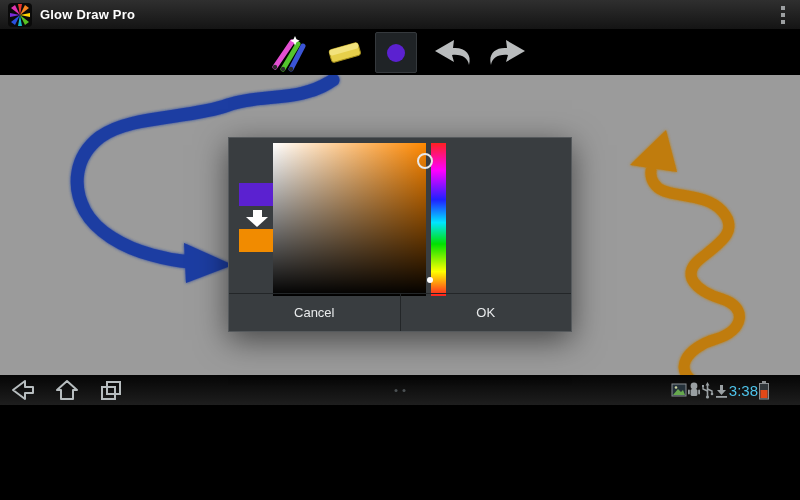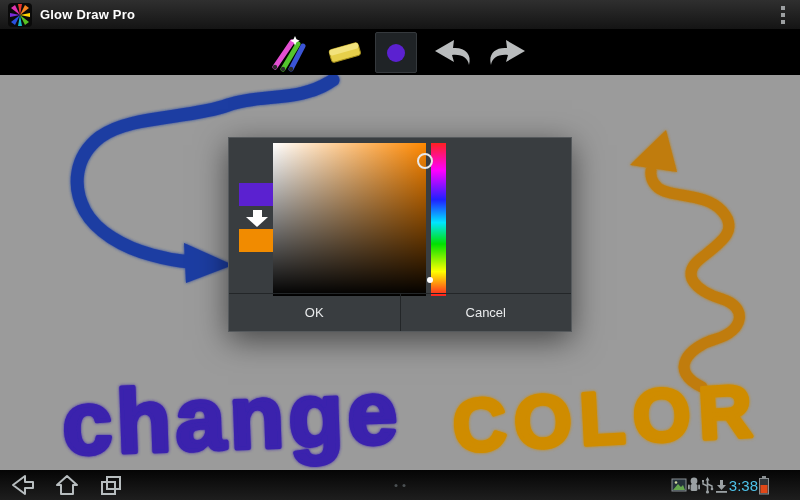--- a/index.html
+++ b/index.html
@@ -1,16 +1,16 @@
 <!DOCTYPE html>
 <html><head>
 <meta charset="utf-8">
 <style>
   html,body{margin:0;padding:0;background:#000;}
-  #screen{position:relative;width:800px;height:500px;overflow:hidden;background:#9b9b9b;font-family:"Liberation Sans","DejaVu Sans",sans-serif;}
+  #screen{position:relative;width:800px;height:405px;overflow:hidden;background:#9b9b9b;font-family:"Liberation Sans","DejaVu Sans",sans-serif;}
 
   
   #action-bar{position:absolute;top:0;left:0;right:0;height:30px;background:linear-gradient(#2f2f2f,#141414);display:flex;align-items:center;padding:0 8px;box-sizing:border-box;z-index:6;border-bottom:1px solid #000;}
   #app-title{color:#fff;font-size:13px;font-weight:bold;margin-left:8px;letter-spacing:.2px;}
   #overflow{margin-left:auto;display:flex;flex-direction:column;gap:3px;padding:4px 7px;cursor:pointer;}
   #overflow i{width:4px;height:4px;background:#9c9fa1;display:block;}
 
   
   #toolbar{position:absolute;top:30px;left:0;right:0;height:45px;background:#000;display:flex;justify-content:center;align-items:center;gap:6px;z-index:6;}
   .tool{height:41px;display:flex;align-items:center;justify-content:center;padding:0 4px;cursor:pointer;}
@@ -134,22 +134,22 @@
         <div class="head"></div>
     </div>
     <div class="swatch" id="swatch-new" style="background: rgb(241, 139, 0);"></div>
 
     <div id="sv-square"></div>
     <div id="sv-cursor"></div>
     <div id="hue-bar"></div>
     <div id="hue-cursor"></div>
 
     <div id="dialog-buttons">
+      <div class="dlg-btn">Cancel</div>
       <div class="dlg-btn">OK</div>
-      <div class="dlg-btn">Cancel</div>
     </div>
   </div>
 
   <div id="system-bar">
     <div id="nav-left">
       <span class="navbtn">
         <svg width="26" height="24" viewBox="0 0 26 24">
           <polygon points="15,3 3,12 15,21 15,15 23,15 23,9 15,9" fill="none" stroke="#b7bdbf" stroke-width="2" stroke-linejoin="round"></polygon>
         </svg>
       </span>

